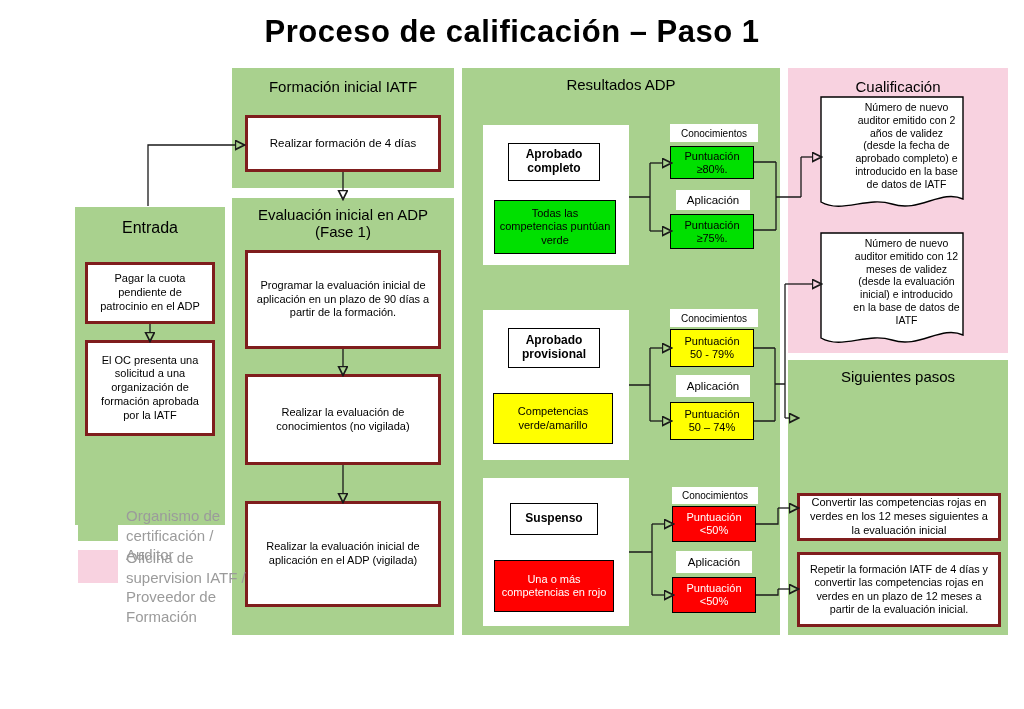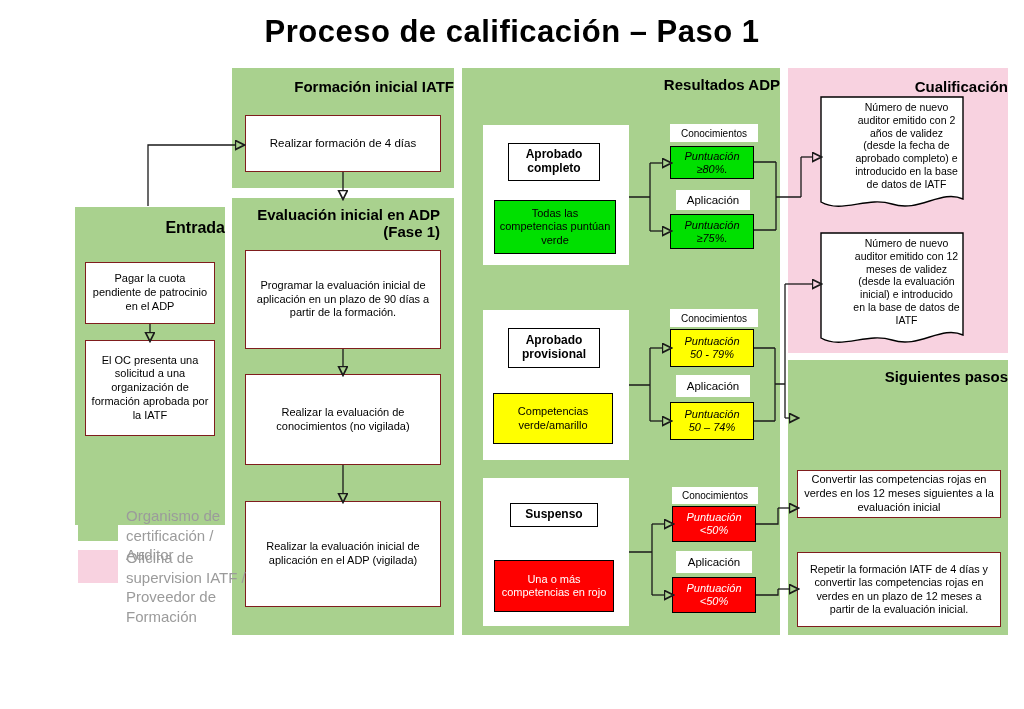--- a/index.html
+++ b/index.html
@@ -2,36 +2,36 @@
 <html><head>
 <meta charset="utf-8">
 <style>
   html,body{margin:0;padding:0;background:#fff;}
   #canvas{position:relative;width:1024px;height:709px;background:#fff;overflow:hidden;
           font-family:"Liberation Sans",sans-serif;color:#000;}
   .title{position:absolute;left:0;top:14px;width:100%;text-align:center;
          font-size:31px;font-weight:bold;letter-spacing:.5px;}
   .panel{position:absolute;background:#a9d18e;}
   .panel.pink{background:#f8d2e0;}
-  .phead{position:absolute;left:0;width:100%;text-align:right;font-weight:bold;font-size:15px;line-height:1.15;}
-  .pbox{position:absolute;background:#fff;border:1px solid #7f1d1d;box-sizing:border-box;
+  .phead{position:absolute;left:0;width:100%;text-align:center;font-weight:normal;font-size:15px;line-height:1.15;}
+  .pbox{position:absolute;background:#fff;border:3px solid #7f1d1d;box-sizing:border-box;
         display:flex;align-items:center;justify-content:center;text-align:center;
         font-size:11px;line-height:1.25;padding:3px 5px;}
   .container{position:absolute;background:#fff;}
   .namebox{position:absolute;background:#fff;border:1.5px solid #000;box-sizing:border-box;
            display:flex;align-items:center;justify-content:center;text-align:center;
            font-weight:bold;font-size:12px;line-height:1.15;}
   .status{position:absolute;border:1px solid #000;box-sizing:border-box;
           display:flex;align-items:center;justify-content:center;text-align:center;
           font-size:11px;line-height:1.2;padding:2px;}
   .slabel{position:absolute;background:#fff;display:flex;align-items:center;justify-content:center;
           text-align:center;font-size:10px;}
   .score{position:absolute;border:1px solid #000;box-sizing:border-box;
          display:flex;align-items:center;justify-content:center;text-align:center;
-         font-size:11px;line-height:1.15;padding:3px 6px;font-style:italic;}
+         font-size:11px;line-height:1.15;padding:3px 6px;}
   .bg-green{background:#00e000;}
   .bg-yellow{background:#ffff00;}
   .bg-red{background:#ff0000;color:#fff;}
   .doc{position:absolute;}
   .doc svg{position:absolute;left:0;top:0;width:100%;height:100%;}
   .doc .doc-text{position:absolute;left:4px;right:4px;top:5px;text-align:center;
                  font-size:10.5px;line-height:1.22;margin-left:29px;}
   .legend-swatch{position:absolute;width:40px;height:33px;}
   .legend-label{position:absolute;font-size:15px;line-height:1.3;color:#9b9b9b;}
   #wires{position:absolute;left:0;top:0;width:1024px;height:709px;pointer-events:none;}
@@ -75,21 +75,21 @@
 
     <div class="container" style="left:21px;top:242px;width:146px;height:150px;"></div>
     <div class="namebox" style="left:46px;top:260px;width:92px;height:40px;">Aprobado provisional</div>
     <div class="status bg-yellow" style="left:31px;top:325px;width:120px;height:51px;">Competencias verde/amarillo</div>
     <div class="slabel" style="left:208px;top:241px;width:88px;height:18px;">Conocimientos</div>
     <div class="score bg-yellow" style="left:208px;top:261px;width:84px;height:38px;">Puntuación 50 - 79%</div>
     <div class="slabel" style="left:214px;top:307px;width:74px;height:22px;font-size:11.5px;">Aplicación</div>
     <div class="score bg-yellow" style="left:208px;top:334px;width:84px;height:38px;">Puntuación 50 – 74%</div>
 
     <div class="container" style="left:21px;top:410px;width:146px;height:148px;"></div>
-    <div class="namebox" style="left:48px;top:435px;width:88px;height:24px;">Suspenso</div>
+    <div class="namebox" style="left:48px;top:435px;width:88px;height:32px;">Suspenso</div>
     <div class="status bg-red" style="left:32px;top:492px;width:120px;height:52px;">Una o más competencias en rojo</div>
     <div class="slabel" style="left:210px;top:419px;width:86px;height:17px;">Conocimientos</div>
     <div class="score bg-red" style="left:210px;top:438px;width:84px;height:36px;">Puntuación &lt;50%</div>
     <div class="slabel" style="left:214px;top:483px;width:76px;height:22px;font-size:11.5px;">Aplicación</div>
     <div class="score bg-red" style="left:210px;top:509px;width:84px;height:36px;">Puntuación &lt;50%</div>
   </div>
 
   <div class="panel pink" style="left:788px;top:68px;width:220px;height:285px;">
     <div class="phead" style="top:10px;">Cualificación</div>
     <div class="doc" style="left:32px;top:28px;width:144px;height:125px;">
@@ -101,21 +101,21 @@
     <div class="doc" style="left:32px;top:164px;width:144px;height:125px;">
       <svg viewBox="0 0 144 125" preserveAspectRatio="none">
         <path d="M1,1 H143 V103 C121,93 99,117 72,108 C47,100 22,118 1,106 Z" fill="#ffffff" stroke="#000" stroke-width="1.4"></path>
       </svg>
       <div class="doc-text">Número de nuevo auditor emitido con 12 meses de validez (desde la evaluación inicial) e introducido en la base de datos de IATF</div>
     </div>
   </div>
 
   <div class="panel" style="left:788px;top:360px;width:220px;height:275px;">
     <div class="phead" style="top:8px;">Siguientes pasos</div>
-    <div class="pbox" style="left:9px;top:110px;width:204px;height:48px;">Convertir las competencias rojas en verdes en los 12 meses siguientes a la evaluación inicial</div>
+    <div class="pbox" style="left:9px;top:133px;width:204px;height:48px;">Convertir las competencias rojas en verdes en los 12 meses siguientes a la evaluación inicial</div>
     <div class="pbox" style="left:9px;top:192px;width:204px;height:75px;font-size:10.8px;">Repetir la formación IATF de 4 días y convertir las competencias rojas en verdes en un plazo de 12 meses a partir de la evaluación inicial.</div>
   </div>
 
   <div class="legend-swatch" style="left:78px;top:508px;background:#a9d18e;"></div>
   <div class="legend-label" style="left:126px;top:506px;width:120px;">Organismo de certificación / Auditor</div>
   <div class="legend-swatch" style="left:78px;top:550px;background:#f8d2e0;"></div>
   <div class="legend-label" style="left:126px;top:548px;width:122px;">Oficina de supervision IATF  / Proveedor de Formación</div>
 
   <svg id="wires">
     <defs>

